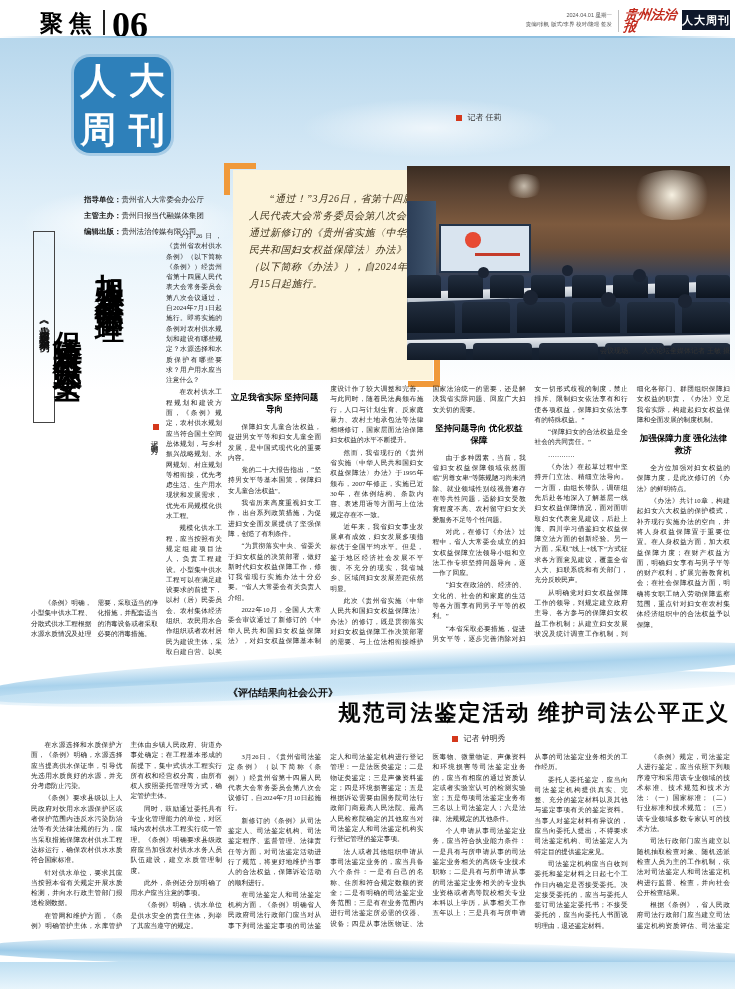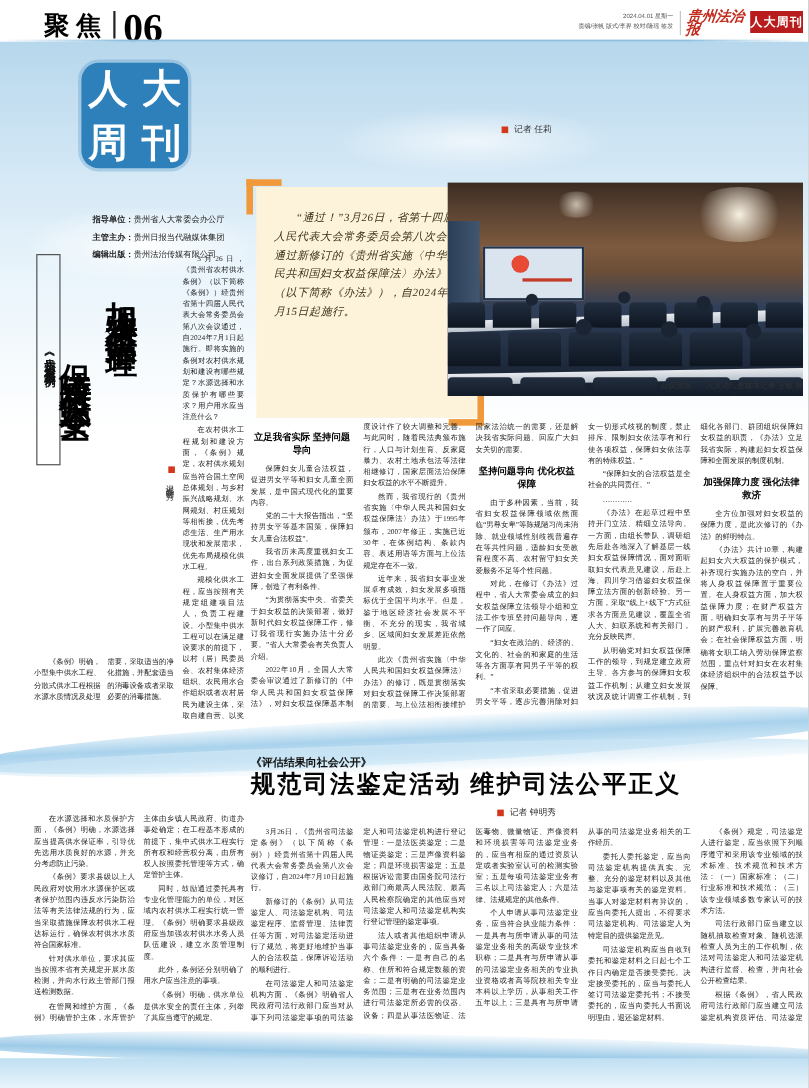--- a/index.html
+++ b/index.html
@@ -10,21 +10,21 @@
       font-weight:bold;font-size:23px;letter-spacing:6px;color:#000;}
   .hdr-vr{position:absolute;left:103px;top:10px;width:2px;height:25px;background:#222;}
   .hdr-pageno{position:absolute;left:112px;top:4px;font-size:36px;font-weight:bold;color:#000;}
   .hdr-rule{position:absolute;left:0;top:36px;width:735px;height:2px;
       background:linear-gradient(90deg,rgba(140,190,224,0) 0%,#8fc0e0 15%,#8fc0e0 85%,rgba(140,190,224,0));}
   .pub-meta{position:absolute;left:470px;top:11px;width:142px;text-align:right;
       font-family:"Liberation Sans",sans-serif;font-size:5.5px;line-height:9px;color:#555;}
   .hdr-vr2{position:absolute;left:618px;top:10px;width:1px;height:22px;background:#c0c0c0;}
   .masthead-script{position:absolute;left:624px;top:9px;width:56px;font-size:13px;line-height:12px;
       font-weight:bold;font-style:italic;color:#c22a1d;letter-spacing:0;transform:skewX(-6deg);}
-  .masthead-badge{position:absolute;left:682px;top:10px;width:48px;height:20px;background:#b91c1c;
+  .masthead-badge{position:absolute;left:682px;top:10px;width:48px;height:20px;background:#0f172a;
       color:#fff;font-family:"Liberation Sans",sans-serif;font-weight:bold;font-size:11px;
       display:flex;align-items:center;justify-content:center;letter-spacing:1px;}
   
   .sky{position:absolute;left:0;top:38px;width:735px;height:352px;
       background:linear-gradient(180deg,#b7d7ec 0%,#cfe5f4 28%,#e9f4fb 60%,rgba(255,255,255,0) 100%);}
   .cloud{position:absolute;border-radius:50%;background:radial-gradient(ellipse at center,rgba(255,255,255,.95),rgba(255,255,255,0) 70%);}
   
   .logo-seal{position:absolute;left:74px;top:57px;width:97px;height:96px;background:#2e80ba;
       border-radius:16px;box-shadow:0 0 0 3px rgba(46,128,186,.25);display:grid;
       grid-template-columns:1fr 1fr;grid-template-rows:1fr 1fr;}
@@ -92,21 +92,21 @@
   .wave-mid2{left:-20px;top:676px;width:800px;height:26px;transform:rotate(-2deg);
       border-radius:60% 100% / 70% 100%;
       background:linear-gradient(180deg,#c7e3f4,rgba(240,249,254,.1));}
   .wave-bot1{left:-20px;top:940px;width:790px;height:30px;transform:rotate(1.2deg);
       border-radius:80% 100%/100% 60%;
       background:linear-gradient(180deg,rgba(210,233,246,.15),#9ecbe8 60%,#cfe8f6);}
   .wave-bot2{left:0;top:962px;width:735px;height:27px;
       background:linear-gradient(180deg,#bfdff2,#e8f5fc);}
   
   .j-kicker{position:absolute;left:228px;top:686px;font-size:10px;font-weight:bold;color:#111;}
-  .j-headline{position:absolute;left:228px;top:698px;width:502px;margin:0;text-align:left;
+  .j-headline{position:absolute;left:228px;top:698px;width:502px;margin:0;text-align:right;
       font-size:22px;font-weight:bold;letter-spacing:2px;color:#050505;}
   .j-byline{position:absolute;left:228px;top:733px;width:502px;text-align:center;}
   .j-body{position:absolute;left:228px;top:752px;width:502px;height:186px;overflow:hidden;
       column-count:5;column-gap:9px;}
 </style>
 </head>
 <body>
 
 <div class="page">
 

